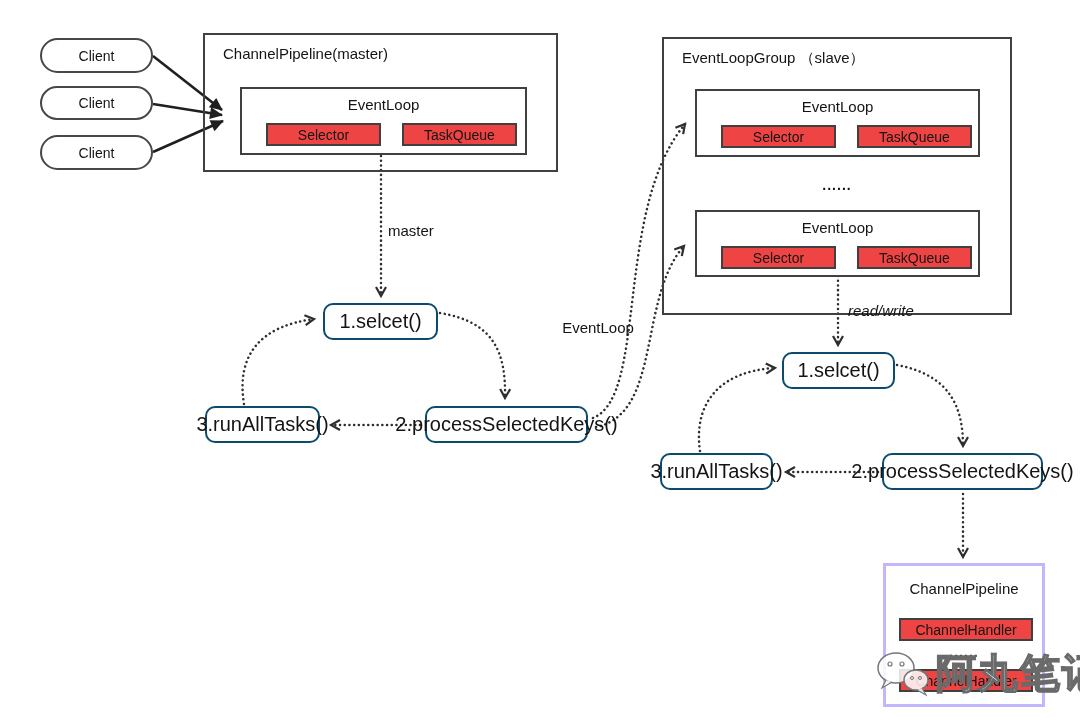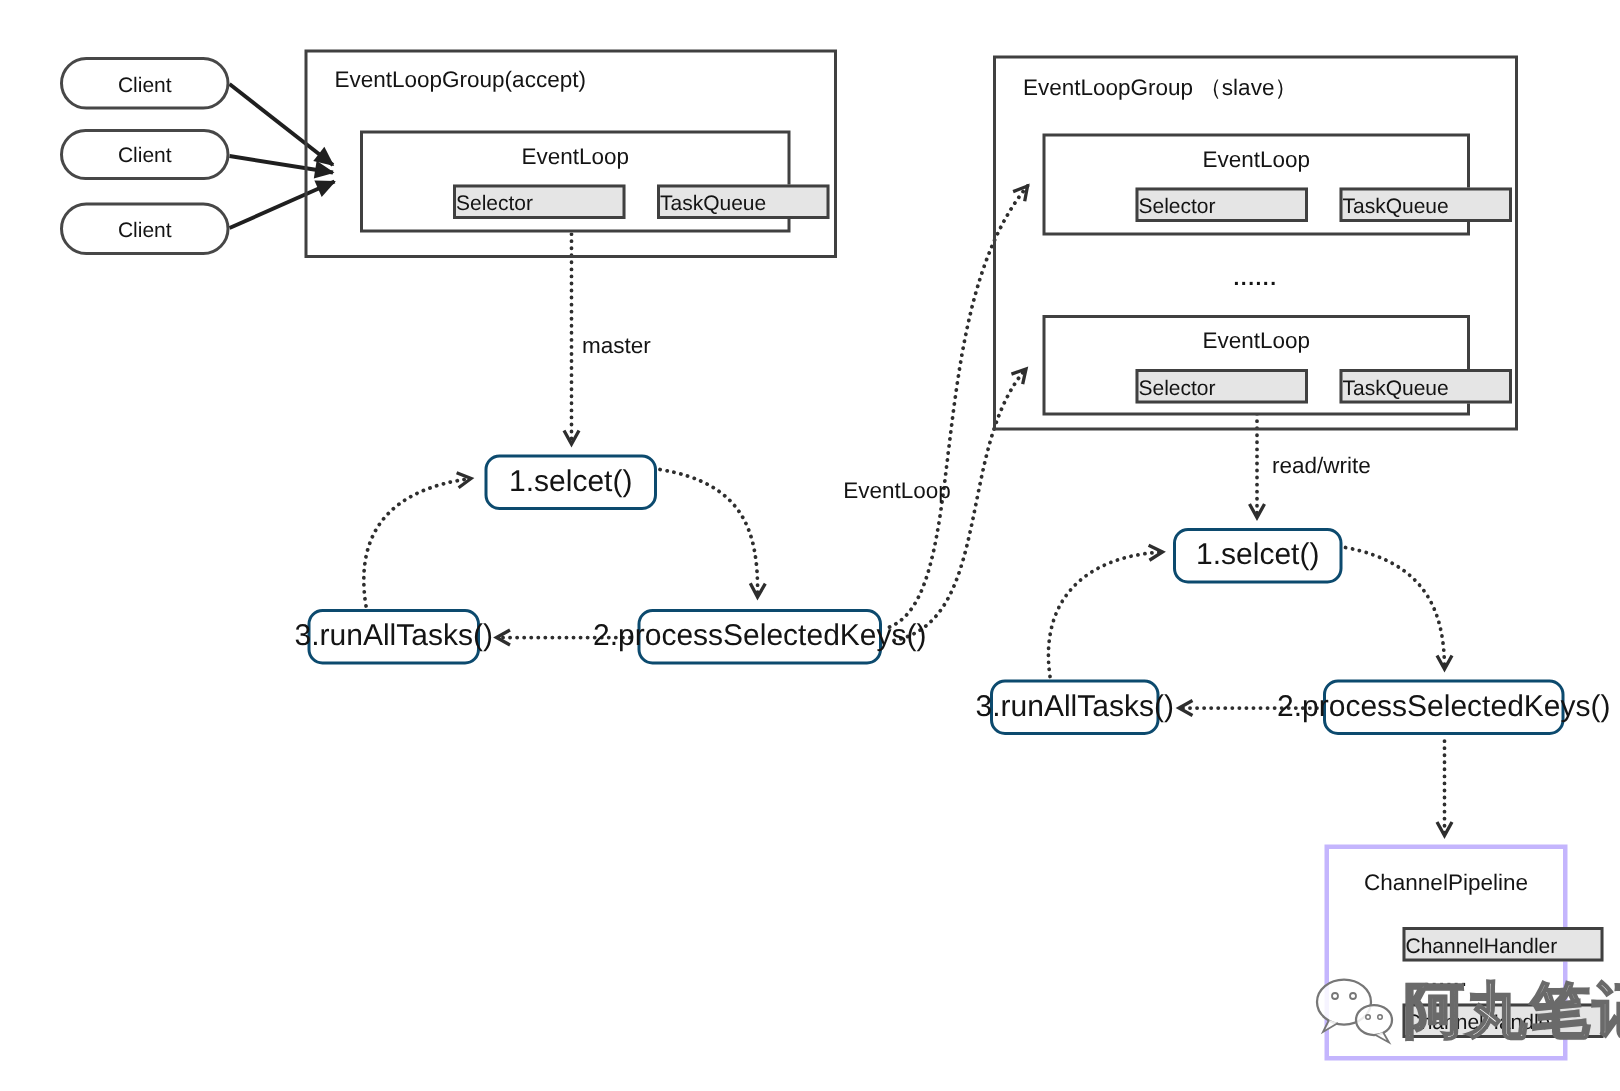--- a/index.html
+++ b/index.html
@@ -16,22 +16,22 @@
     border:2px solid #0c4a6e; border-radius:10px; background:#ffffff;
     display:flex; align-items:center; justify-content:center; font-size:20px;
   }
   .group { border:2px solid #404040; background:transparent; }
   .group-title { position:absolute; left:18px; top:10px; font-size:15px; white-space:nowrap; }
   .inner {
     position:absolute; border:2px solid #404040; background:#ffffff;
   }
   .inner-title { position:absolute; left:0; right:0; top:7px; text-align:center; font-size:15px; }
   .slot {
-    position:absolute; border:2px solid #404040; background:#e5e5e5;
-    display:flex; align-items:center; justify-content:flex-start; font-size:14px;margin-left:36px;
+    position:absolute; border:2px solid #404040; background:#ef4444;
+    display:flex; align-items:center; justify-content:center; font-size:14px;
   }
   .dots { position:absolute; left:0; right:0; text-align:center; font-size:14px; letter-spacing:1px; font-weight:bold; }
   .edge-label { position:absolute; font-size:15px; white-space:nowrap; z-index:2; }
   .assign-label { position:absolute; width:170px; text-align:center; font-size:15px; line-height:19px; z-index:2; }
   .pipeline { border:3px solid #c4b5fd; background:#ffffff; }
   .pipeline-title { position:absolute; left:0; right:0; top:14px; text-align:center; font-size:15px; }
   .watermark {
     position:absolute; display:flex; align-items:center; z-index:4; gap:2px;
   }
   .watermark-text {
@@ -81,33 +81,33 @@
     <span>Client</span>
   </div>
   <div class="node pill" style="left:40px; top:86px; width:113px; height:34px;">
     <span>Client</span>
   </div>
   <div class="node pill" style="left:40px; top:135px; width:113px; height:35px;">
     <span>Client</span>
   </div>
 
   <div class="node group" style="left:203px; top:33px; width:355px; height:139px;">
-    <div class="group-title">EventLoopGroup(accept)</div>
+    <div class="group-title">ChannelPipeline(master)</div>
     <div class="inner" style="left:35px; top:52px; width:287px; height:68px;">
       <div class="inner-title">EventLoop</div>
       <div class="slot" style="left:24px; top:34px; width:115px; height:23px;">
         <span>Selector</span>
       </div>
       <div class="slot" style="left:160px; top:34px; width:115px; height:23px;">
         <span>TaskQueue</span>
       </div>
     </div>
   </div>
 
-  <div class="node group" style="left:662px; top:37px; width:350px; height:250px;">
+  <div class="node group" style="left:662px; top:37px; width:350px; height:278px;">
     <div class="group-title">EventLoopGroup （slave）</div>
 
     <div class="inner" style="left:31px; top:50px; width:285px; height:68px;">
       <div class="inner-title">EventLoop</div>
       <div class="slot" style="left:24px; top:34px; width:115px; height:23px;">
         <span>Selector</span>
       </div>
       <div class="slot" style="left:160px; top:34px; width:115px; height:23px;">
         <span>TaskQueue</span>
       </div>
@@ -120,21 +120,21 @@
       <div class="slot" style="left:24px; top:34px; width:115px; height:23px;">
         <span>Selector</span>
       </div>
       <div class="slot" style="left:160px; top:34px; width:115px; height:23px;">
         <span>TaskQueue</span>
       </div>
     </div>
   </div>
 
   <div class="edge-label" style="left:388px; top:222px;">master</div>
-  <div class="edge-label" style="left:848px; top:302px;">read/write</div>
+  <div class="edge-label" style="left:848px; top:302px;font-style:italic;">read/write</div>
   <div class="assign-label" style="left:513px; top:318px;">
     <div>EventLoop</div>
   </div>
 
   <div class="node proc" style="left:323px; top:303px; width:115px; height:37px;">
     <span>1.selcet()</span>
   </div>
   <div class="node proc" style="left:205px; top:406px; width:115px; height:37px;">
     <span>3.runAllTasks()</span>
   </div>

